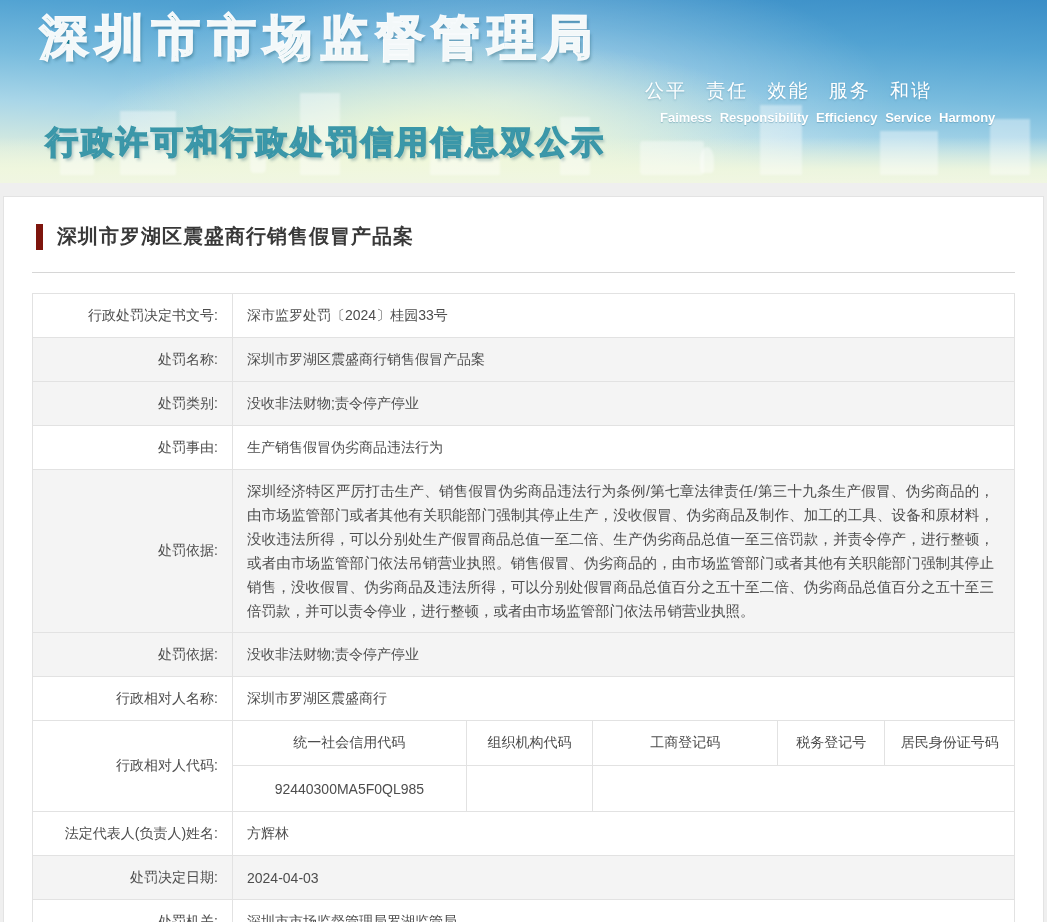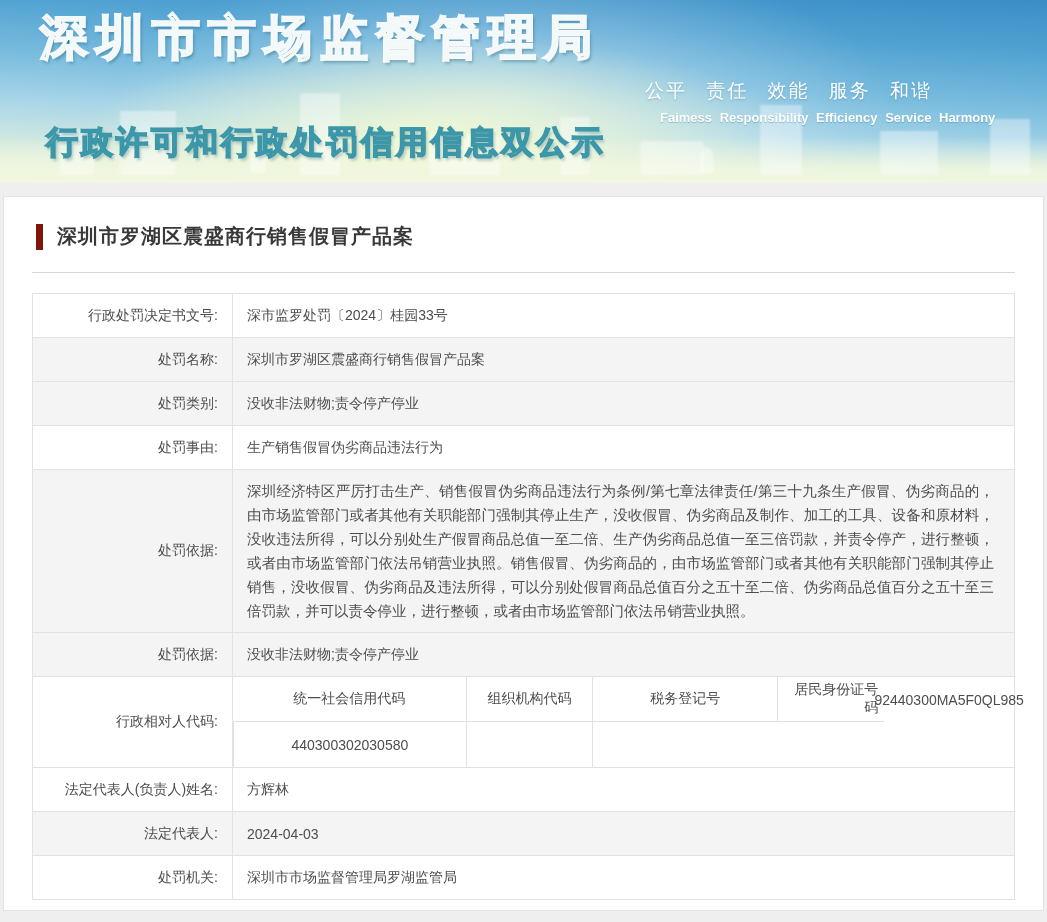--- a/index.html
+++ b/index.html
@@ -144,42 +144,46 @@
     <div class="row gray">
       <div class="cell label">处罚依据:</div>
       <div class="cell value long">深圳经济特区严厉打击生产、销售假冒伪劣商品违法行为条例/第七章法律责任/第三十九条生产假冒、伪劣商品的，由市场监管部门或者其他有关职能部门强制其停止生产，没收假冒、伪劣商品及制作、加工的工具、设备和原材料，没收违法所得，可以分别处生产假冒商品总值一至二倍、生产伪劣商品总值一至三倍罚款，并责令停产，进行整顿，或者由市场监管部门依法吊销营业执照。销售假冒、伪劣商品的，由市场监管部门或者其他有关职能部门强制其停止销售，没收假冒、伪劣商品及违法所得，可以分别处假冒商品总值百分之五十至二倍、伪劣商品总值百分之五十至三倍罚款，并可以责令停业，进行整顿，或者由市场监管部门依法吊销营业执照。</div>
     </div>
 
     <div class="row gray">
       <div class="cell label">处罚依据:</div>
       <div class="cell value">没收非法财物;责令停产停业</div>
     </div>
 
+    <div class="row">
+      <div class="cell label">行政相对人名称:</div>
+      <div class="cell value">深圳市罗湖区震盛商行</div>
+    </div>
 
     <div class="row">
       <div class="cell label">行政相对人代码:</div>
       <div class="codes-grid">
         <div class="gcell hdr c0">统一社会信用代码</div>
         <div class="gcell hdr">组织机构代码</div>
+        <div class="gcell hdr">工商登记码</div>
         <div class="gcell hdr">税务登记号</div>
         <div class="gcell hdr">居民身份证号码</div>
         <div class="gcell c0">92440300MA5F0QL985</div>
-        <div class="gcell">440300302030580</div>
         <div class="gcell"></div>
         <div class="gcell"></div>
       </div>
     </div>
 
     <div class="row">
       <div class="cell label">法定代表人(负责人)姓名:</div>
       <div class="cell value">方辉林</div>
     </div>
 
     <div class="row gray">
-      <div class="cell label">法定代表人:</div>
+      <div class="cell label">处罚决定日期:</div>
       <div class="cell value">2024-04-03</div>
     </div>
 
     <div class="row">
       <div class="cell label">处罚机关:</div>
       <div class="cell value">深圳市市场监督管理局罗湖监管局</div>
     </div>
 
   </div>
 </main>

